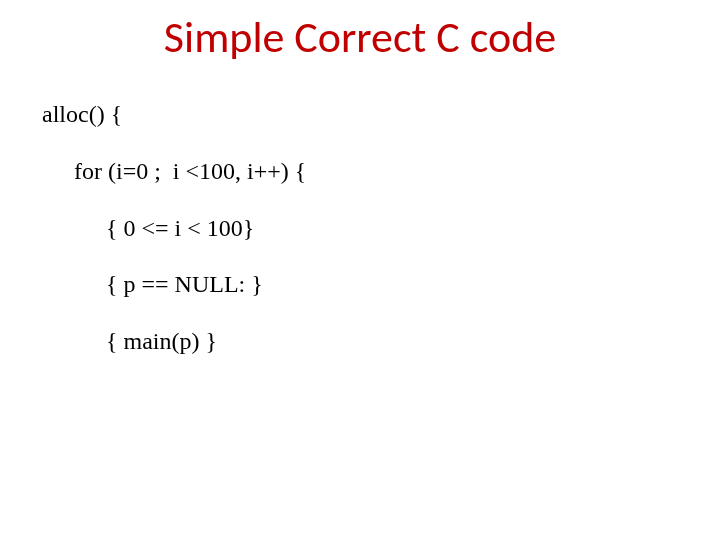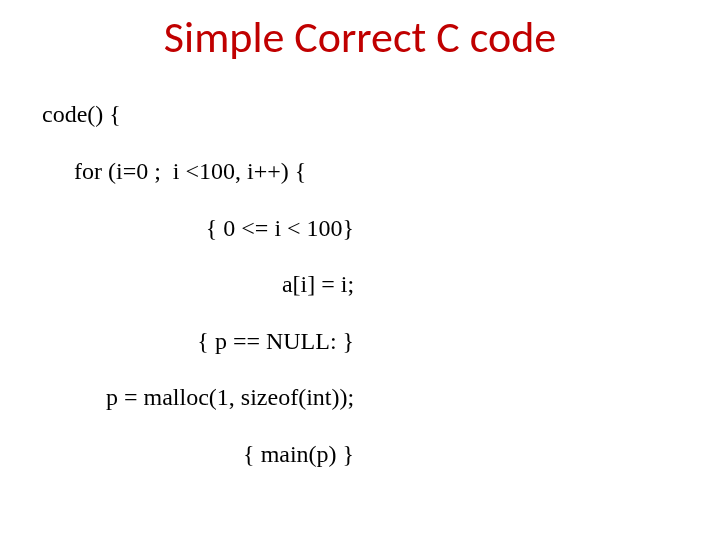--- a/index.html
+++ b/index.html
@@ -31,35 +31,33 @@
   }
   .code {
     position: absolute;
     top: 72px;
     left: 42px;
     font-size: 24px;
     line-height: 1.18;
     white-space: pre;
   }
   .ind1 { padding-left: 32px; }
-  .ind2 { padding-left: 64px; text-align: right; }
+  .ind2 { padding-left: 64px; }
 </style>
 </head>
 <body>
 
 <div class="slide">
   <div class="title">Simple Correct C code</div>
 
   <div class="code">
-<div>code() {</div>
+<div>alloc() {</div>
 <div class="ind1">for (i=0 ;  i &lt;100, i++) {</div>
 <div class="ind2">{ 0 &lt;= i &lt; 100}</div>
-<div class="ind2">a[i] = i;</div>
 <div class="ind2">{ p == NULL: }</div>
-<div class="ind2">p = malloc(1, sizeof(int));</div>
 <div class="ind2">{ main(p) }</div>
 
 
 
 
 
 
 
   </div>
 </div>

